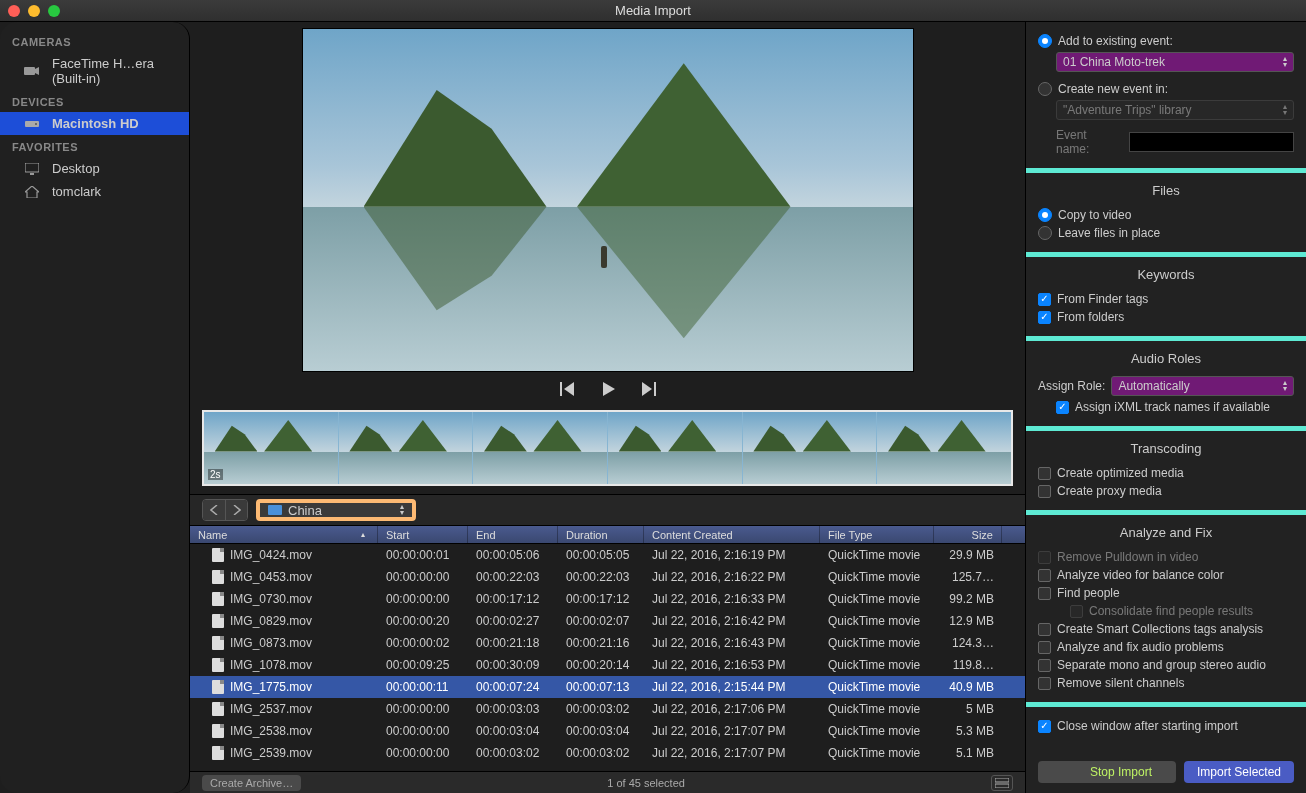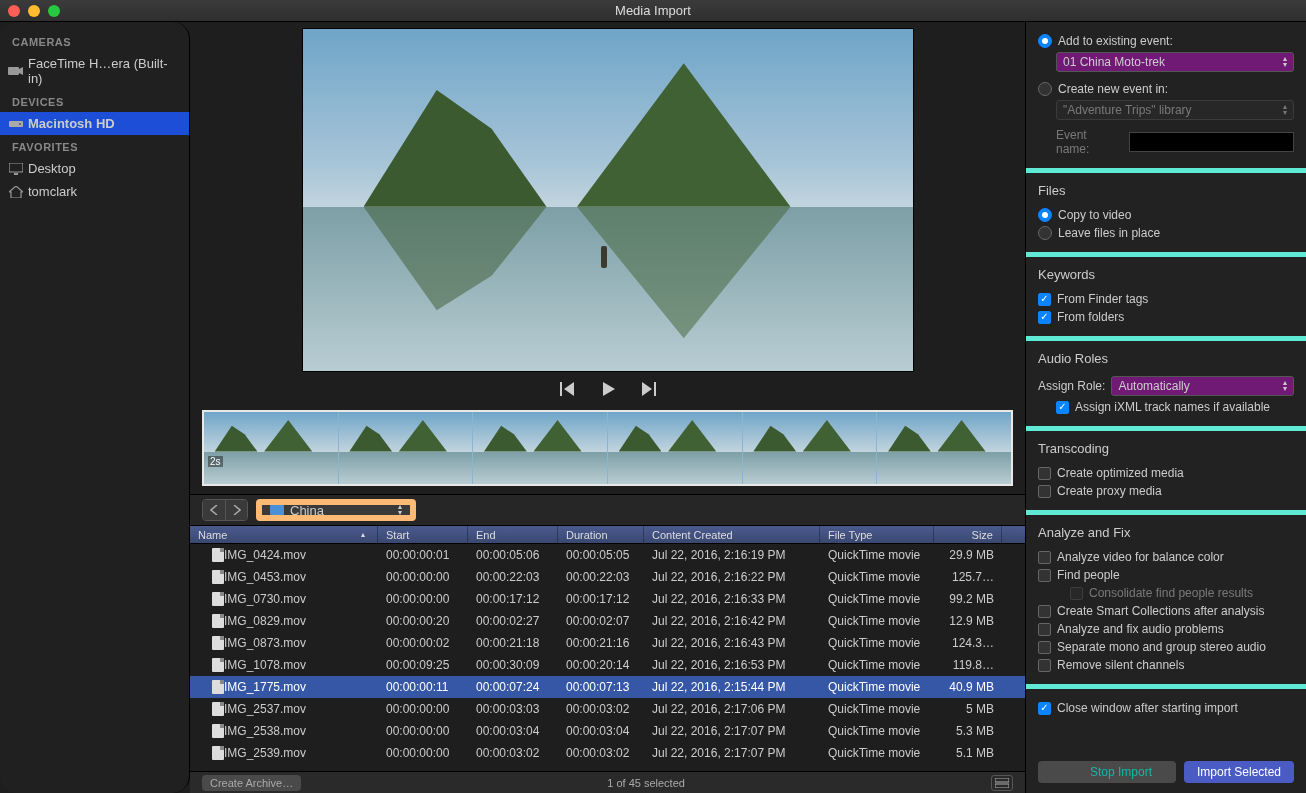--- a/index.html
+++ b/index.html
@@ -8,94 +8,94 @@
 .traffic { display: flex; gap: 8px; }
 .tl-dot { width: 12px; height: 12px; border-radius: 50%; }
 .tl-red { background: #ff5f57; }
 .tl-yellow { background: #febc2e; }
 .tl-green { background: #28c840; }
 .title-text { position: absolute; left: 0; right: 0; text-align: center; font-size: 13px; color: #ddd; pointer-events: none; }
 
 .app { display: flex; height: 771px; }
 .sidebar { width: 190px; background: #202020; padding: 8px 0; border-right: 1px solid #000; border-radius: 17px; }
 .sb-heading { font-size: 11px; color: #888; padding: 6px 12px 4px; font-weight: 600; letter-spacing: 0.5px; }
-.sb-item { display: flex; align-items: center; gap: 4px; padding: 4px 8px; cursor: default; color: #ccc; }
+.sb-item { display: flex; align-items: center; gap: 12px; padding: 4px 24px; cursor: default; color: #ccc; }
 .sb-item.sel { background: #1d4ed8; font-weight: bold; }
 .sb-icon { width: 16px; height: 12px; display: inline-flex; align-items: center; justify-content: center; }
 
 .center { flex: 1; display: flex; flex-direction: column; background: #1e1e1e; border-right: 1px solid #000; }
 .preview-area { display: flex; justify-content: center; padding: 6px 0 0; }
 .preview-img { width: 612px; height: 344px; position: relative; background: #6aa3c7; border: 1px solid #000; overflow: hidden; }
 .sky { position: absolute; inset: 0; background: linear-gradient(#6fa5c8,#a8c5d8 40%,#c9d8df 55%); }
 .mountain1 { position: absolute; left: 10%; bottom: 48%; width: 30%; height: 38%; background: #3b5a2f; clip-path: polygon(0 100%,40% 10%,70% 40%,100% 100%); }
 .mountain2 { position: absolute; left: 45%; bottom: 48%; width: 35%; height: 42%; background: #3f6133; clip-path: polygon(0 100%,50% 0,100% 100%); }
 .water { position: absolute; left: 0; right: 0; bottom: 0; height: 48%; background: linear-gradient(#7d9fa6,#b8cdd3); }
 .reflect1 { position: absolute; left: 10%; top: 0; width: 30%; height: 70%; background: rgba(59,90,47,0.5); clip-path: polygon(0 0,40% 90%,70% 60%,100% 0); }
 .reflect2 { position: absolute; left: 45%; top: 0; width: 35%; height: 80%; background: rgba(63,97,51,0.5); clip-path: polygon(0 0,50% 100%,100% 0); }
 .person { position: absolute; left: 49%; bottom: 30%; width: 6px; height: 22px; background: #3a3a2e; border-radius: 2px; }
 
 .transport { display: flex; justify-content: center; gap: 20px; padding: 8px 0; }
 .t-btn { width: 20px; height: 18px; display: flex; align-items: center; justify-content: center; cursor: pointer; }
 
 .filmstrip { margin: 4px 12px 8px; border: 2px solid #e8e8e8; display: flex; height: 76px; overflow: hidden; position: relative; }
 .thumb { flex: 1; border-right: 1px solid rgba(255,255,255,0.2); position: relative; background: #6aa3c7; overflow: hidden; }
 .thumb:last-child { border-right: none; }
-.fs-label { position: absolute; left: 4px; bottom: 17px; font-size: 10px; color: #fff; background: rgba(0,0,0,0.4); padding: 0 2px; z-index: 5; }
+.fs-label { position: absolute; left: 4px; bottom: 4px; font-size: 10px; color: #fff; background: rgba(0,0,0,0.4); padding: 0 2px; z-index: 5; }
 
 .pathbar { display: flex; align-items: center; padding: 4px 12px; gap: 8px; border-top: 1px solid #000; border-bottom: 1px solid #000; background: #262626; }
 .nav-btns { display: flex; border: 1px solid #555; border-radius: 4px; overflow: hidden; }
 .nav-btn { width: 22px; height: 20px; display: flex; align-items: center; justify-content: center; background: #3a3a3a; cursor: pointer; }
 .nav-btn + .nav-btn { border-left: 1px solid #555; }
-.folder-select { display: flex; align-items: center; gap: 6px; background: #3a3a3a; border: 6px solid #fdba74; border-radius: 4px; padding: 2px 8px; height: 22px; min-width: 160px; cursor: pointer; }
+.folder-select { display: flex; align-items: center; gap: 6px; background: #3a3a3a; border: 4px solid #fdba74; border-radius: 4px; padding: 2px 8px; height: 22px; min-width: 160px; cursor: pointer; }
 .folder-icon { width: 14px; height: 10px; background: #4a90d9; border-radius: 1px; }
 
 .table-header { display: flex; background: #3b4a7a; background: linear-gradient(#4a5a8f,#3a4870); color: #ddd; font-size: 11px; height: 18px; align-items: center; border-bottom: 1px solid #000; }
 .th { padding: 0 8px; border-right: 1px solid rgba(0,0,0,0.3); display: flex; align-items: center; height: 100%; }
 .col-name { width: 188px; gap: 32px; }
 .col-start { width: 90px; }
 .col-end { width: 90px; }
 .col-dur { width: 86px; }
 .col-created { width: 176px; }
 .col-type { width: 114px; }
 .col-size { width: 68px; text-align: right; justify-content: flex-end; }
 
 .table-body { flex: 1; overflow-y: auto; }
 .row { display: flex; height: 22px; align-items: center; font-size: 12px; }
 .row.sel { background: #3557a6; color: #fff; }
 .td { padding: 0 8px; overflow: hidden; white-space: nowrap; text-overflow: ellipsis; }
-.td.col-name { display: flex; align-items: flex-start; gap: 0; padding-left: 22px; }
+.td.col-name { display: flex; align-items: flex-start; gap: 6px; padding-left: 22px; }
 .td.col-size { text-align: right; }
 .file-icon { width: 12px; height: 14px; background: #ddd; border-radius: 1px; position: relative; flex-shrink: 0; }
 .file-icon::after { content: ""; position: absolute; right: 0; top: 0; width: 4px; height: 4px; background: #888; }
 
 .statusbar { height: 22px; background: #2a2a2a; border-top: 1px solid #000; display: flex; align-items: center; justify-content: space-between; padding: 0 12px; font-size: 11px; color: #aaa; }
 .archive-btn { background: #4a4a4a; border-radius: 4px; padding: 2px 8px; cursor: pointer; }
 .view-toggle { width: 22px; height: 16px; border: 1px solid #555; border-radius: 3px; display: flex; align-items: center; justify-content: center; cursor: pointer; }
 
 .right-panel { width: 280px; background: #222; display: flex; flex-direction: column; overflow-y: auto; font-size: 12px; }
 .rp-section { padding: 10px 12px; border-bottom: 5px solid #5eead4; }
-.rp-title { color: #ccc; font-size: 13px; margin-bottom: 8px; }
+.rp-title { color: #ccc; font-size: 13px; margin-bottom: 8px; text-align: center; }
 .rp-row { display: flex; align-items: center; gap: 6px; padding: 2px 0; }
 .rp-indent { padding-left: 18px; }
 .rp-indent2 { padding-left: 32px; }
 .radio { width: 14px; height: 14px; border-radius: 50%; border: 1px solid #666; background: #333; display: inline-flex; align-items: center; justify-content: center; flex-shrink: 0; }
 .radio.on { border-color: #0a84ff; background: #0a84ff; }
 .radio.on::after { content: ""; width: 6px; height: 6px; background: #fff; border-radius: 50%; }
 .check { width: 13px; height: 13px; border: 1px solid #666; background: #333; border-radius: 2px; display: inline-flex; align-items: center; justify-content: center; flex-shrink: 0; }
 .check.on { background: #0a84ff; border-color: #0a84ff; }
 .check.on::after { content: "✓"; font-size: 10px; color: #fff; line-height: 1; }
 .check.disabled, .radio.disabled { opacity: 0.4; }
 .rp-select { flex: 1; background: #701a75; border: 1px solid #555; border-radius: 3px; padding: 2px 6px; display: flex; align-items: center; justify-content: space-between; cursor: pointer; height: 20px; }
 .rp-select.disabled { opacity: 0.5; background: #2d2d2d; }
 .rp-input { background: #000; border: 1px solid #444; height: 20px; flex: 1; color: #ccc; padding: 0 4px; font-size: 12px; }
 .disabled-text { opacity: 0.5; }
 
 .bottom-buttons { margin-top: auto; padding: 10px 12px; display: flex; gap: 8px; }
 .btn { flex: 1; height: 22px; border-radius: 4px; display: flex; align-items: center; justify-content: center; font-size: 12px; cursor: pointer; }
-.btn-stop { background: #4a4a4a; color: #14b8a6; padding-left: 28px; }
+.btn-stop { background: #4a4a4a; color: #bef264; padding-left: 28px; }
 .btn-import { background: #4a5cc4; color: #fff; }
 
 .sort-arrow { font-size: 8px; margin-left: auto; padding-right: 4px; }
 .updown { font-size: 8px; line-height: 0.7; color: #ccc; }
 svg { display: block; }
 
 
 .thumb .sky { background: linear-gradient(#6fa5c8,#c9d8df 60%); }
 .thumb .mountain1 { left: 8%; bottom: 45%; width: 32%; height: 40%; }
 .thumb .mountain2 { left: 45%; bottom: 45%; width: 36%; height: 44%; }
@@ -470,34 +470,38 @@
         </div>
       <div class="rp-row">
           <span class="check"></span>
           <span>Create proxy media</span>
         </div>
     </div>
 
     <div class="rp-section">
       <div class="rp-title">Analyze and Fix</div>
       <div class="rp-row">
+          <span class="check disabled"></span>
+          <span class="disabled-text">Remove Pulldown in video</span>
+        </div>
+      <div class="rp-row">
           <span class="check"></span>
           <span>Analyze video for balance color</span>
         </div>
       <div class="rp-row">
           <span class="check"></span>
           <span>Find people</span>
         </div>
       <div class="rp-row rp-indent2">
           <span class="check disabled"></span>
           <span class="disabled-text">Consolidate find people results</span>
         </div>
       <div class="rp-row">
           <span class="check"></span>
-          <span>Create Smart Collections after analysis</span>
+          <span>Create Smart Collections tags analysis</span>
         </div>
       <div class="rp-row">
           <span class="check"></span>
           <span>Analyze and fix audio problems</span>
         </div>
       <div class="rp-row">
           <span class="check"></span>
           <span>Separate mono and group stereo audio</span>
         </div>
       <div class="rp-row">

